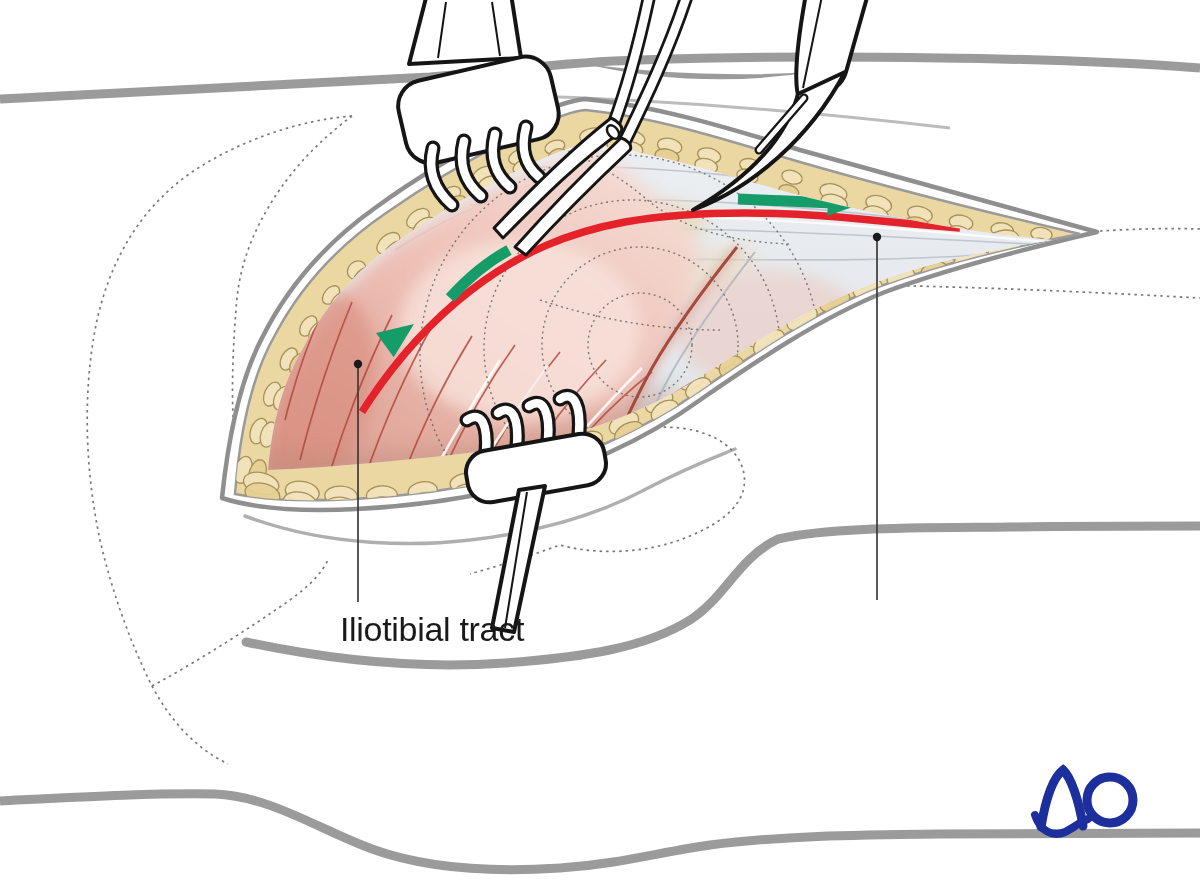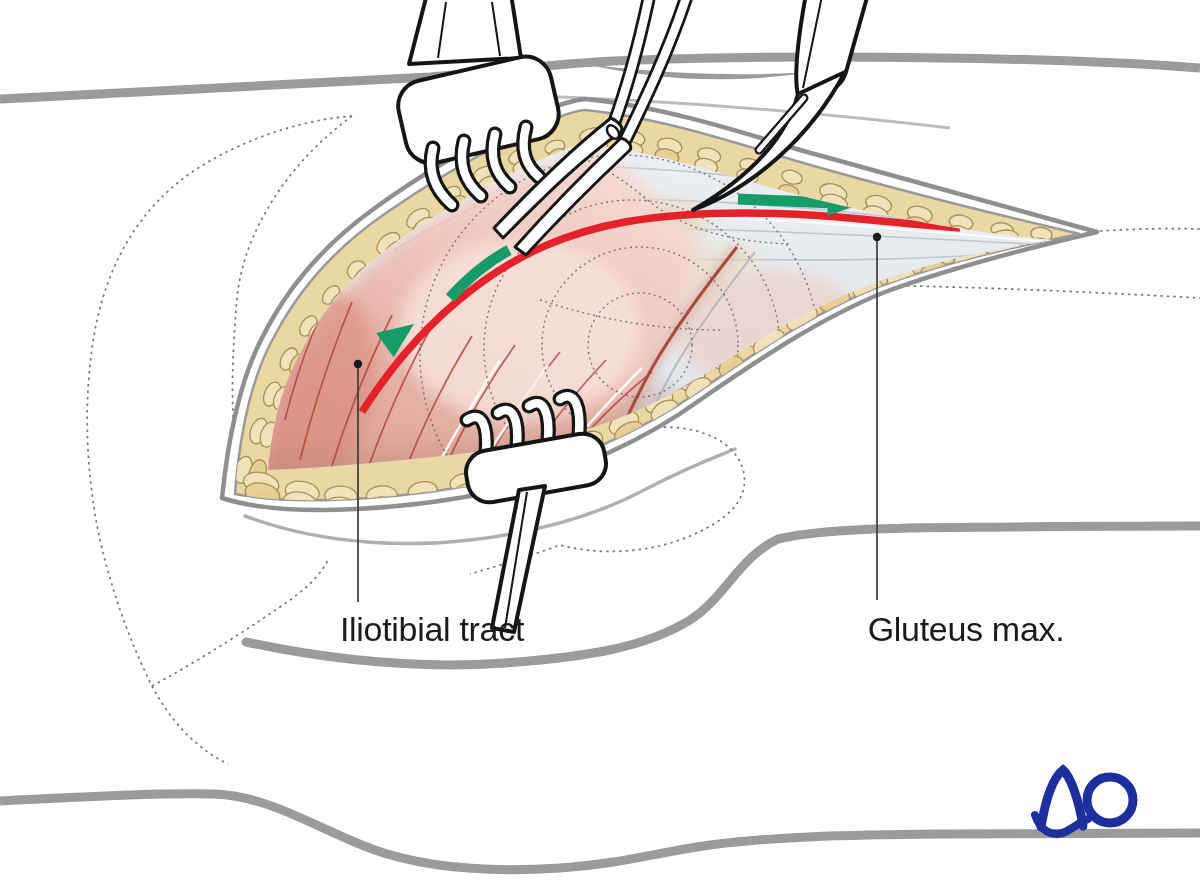--- a/index.html
+++ b/index.html
@@ -312,14 +312,13 @@
   </g>
 
   <g fill="none" stroke="#1c2f9c" stroke-linecap="round">
     <circle cx="1110" cy="800" r="23" stroke-width="9"></circle>
     <path stroke-width="9" d="M1041,827 C1046,797 1054,777 1063,770 C1071,777 1079,801 1083,826"></path>
     <path stroke-width="8" d="M1035,815 C1040,830 1052,838 1065,832 C1073,828 1080,822 1088,819"></path>
   </g>
 </svg>
 
 <div class="anat-label" style="left:432px;top:611px;">Iliotibial tract</div>
-<div class="anat-label" style="left:966px;top:611px;">Gluteus max.</div>
 </div>
 
 </body></html>

